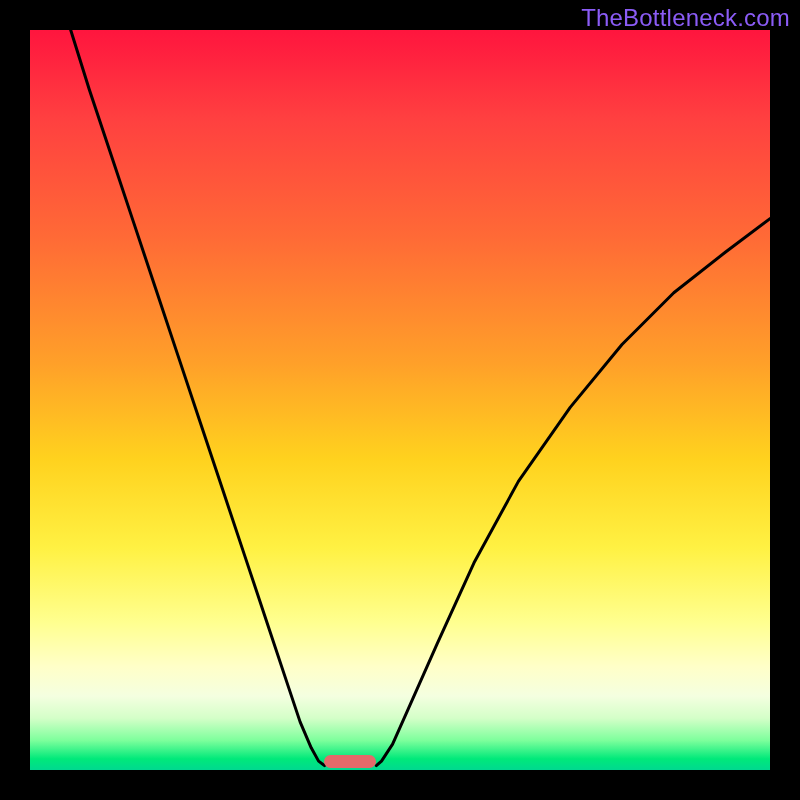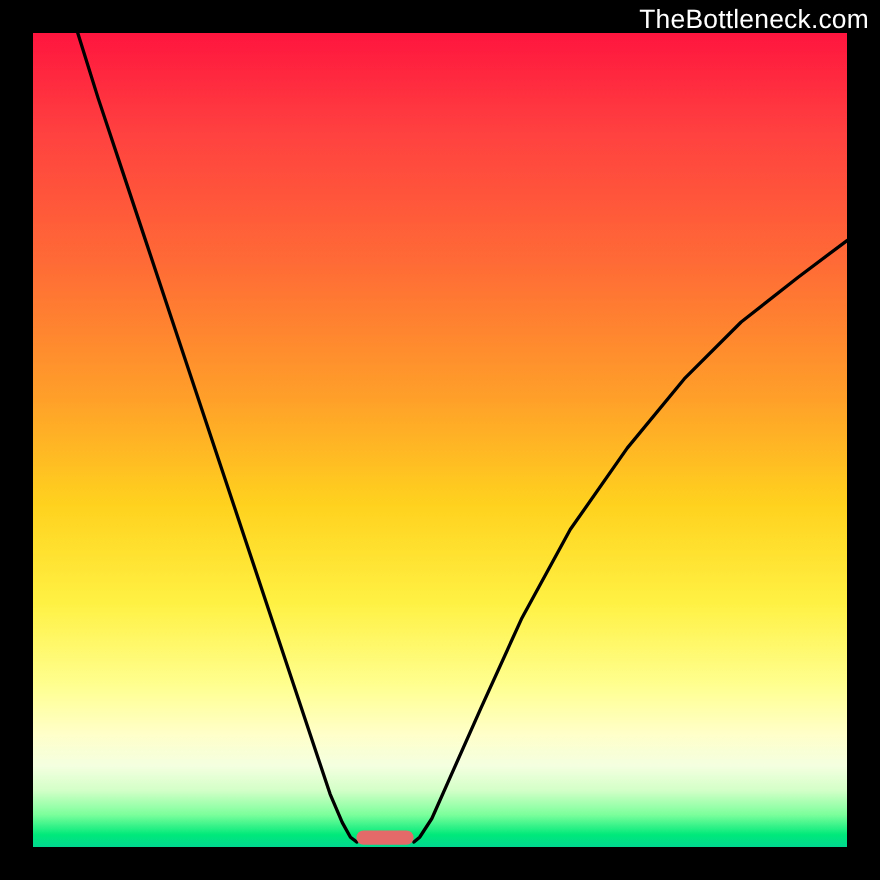--- a/index.html
+++ b/index.html
@@ -43,21 +43,21 @@
     position: absolute;
     background: #e46a6a;
     border-radius: 999px;
   }
   .watermark {
     position: absolute;
     top: 4px;
     right: 10px;
     font-family: Arial, Helvetica, sans-serif;
     font-size: 24px;
-    color: #ffffff;
+    color: #8b5cf6;
     letter-spacing: 0.2px;
   }
   svg.curve {
     position: absolute;
     left: 0;
     top: 0;
     width: 100%;
     height: 100%;
     pointer-events: none;
   }

